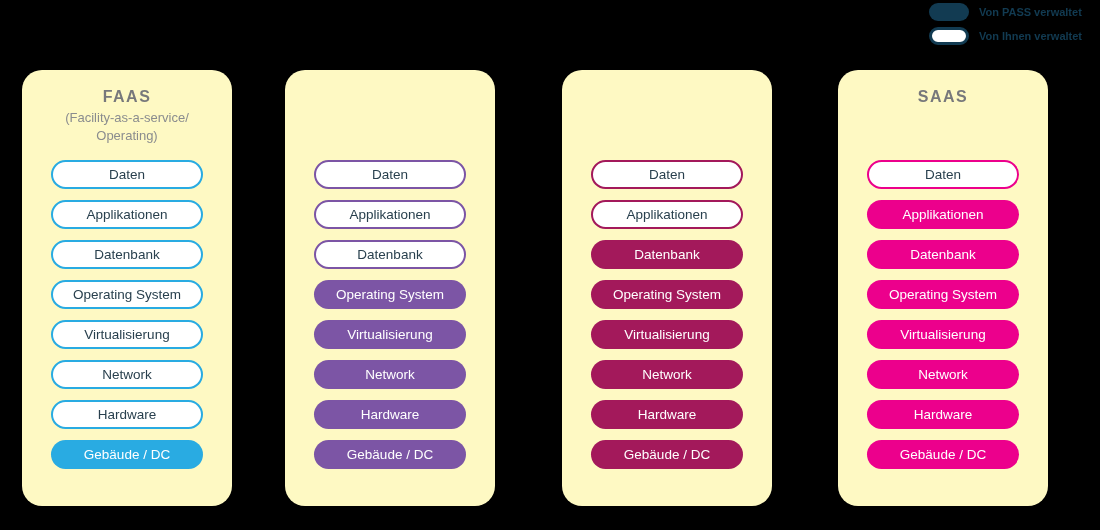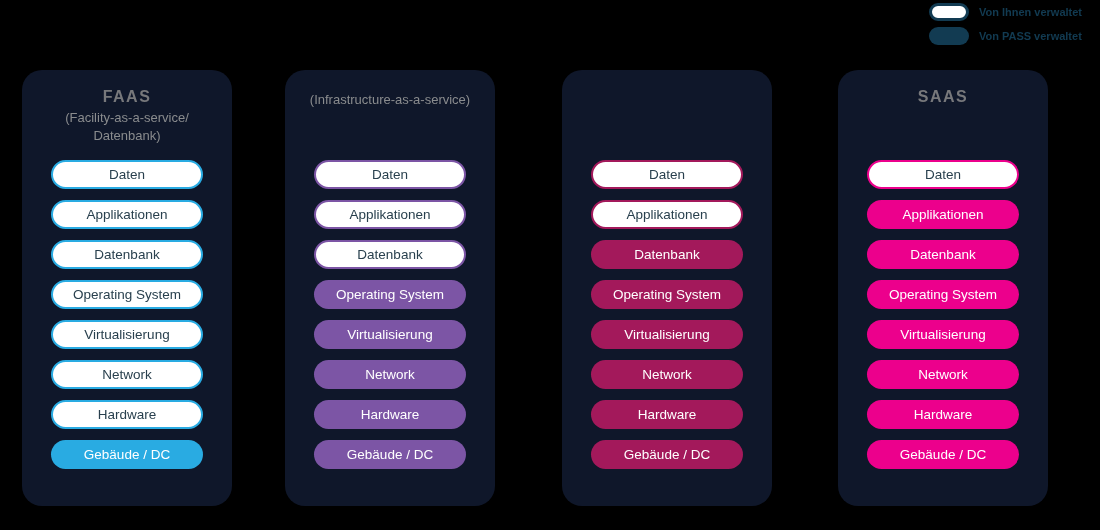--- a/index.html
+++ b/index.html
@@ -50,21 +50,21 @@
     color: #123B52;
     white-space: nowrap;
   }
 
   
   .card {
     position: absolute;
     top: 70px;
     width: 210px;
     height: 436px;
-    background: #0f172a;
+    background: #fef9c3;
     border-radius: 20px;
     box-sizing: border-box;
   }
   .card .header {
     position: absolute;
     top: 18px;
     left: 8px;
     right: 8px;
     text-align: center;
   }
@@ -111,50 +111,49 @@
     color: #ffffff;
   }
 </style>
 </head>
 <body>
 
 <div class="canvas">
 
   <div class="legend">
     <div class="legend-item">
+      <span class="legend-pill filled"></span>
+      <span class="legend-label">Von PASS verwaltet</span>
+    </div>
+    <div class="legend-item">
       <span class="legend-pill outlined"></span>
       <span class="legend-label">Von Ihnen verwaltet</span>
-    </div>
-    <div class="legend-item">
-      <span class="legend-pill filled"></span>
-      <span class="legend-label">Von PASS verwaltet</span>
     </div>
   </div>
 
   <section class="card" style="left:22px">
     <div class="header">
       <h2 class="title">FAAS</h2>
       <p class="subtitle">(Facility-as-a-service/
-Datenbank)</p>
+Operating)</p>
     </div>
     <div class="pills">
         <div class="pill outlined" style="--c: #29ABE2;">Daten</div>
         <div class="pill outlined" style="--c: #29ABE2;">Applikationen</div>
         <div class="pill outlined" style="--c: #29ABE2;">Datenbank</div>
         <div class="pill outlined" style="--c: #29ABE2;">Operating System</div>
         <div class="pill outlined" style="--c: #29ABE2;">Virtualisierung</div>
         <div class="pill outlined" style="--c: #29ABE2;">Network</div>
         <div class="pill outlined" style="--c: #29ABE2;">Hardware</div>
         <div class="pill filled" style="--c: #29ABE2;">Gebäude / DC</div>
       </div>
   </section>
 
   <section class="card" style="left:285px">
     <div class="header">
-      <p class="subtitle">(Infrastructure-as-a-service)</p>
     </div>
     <div class="pills">
         <div class="pill outlined" style="--c: #7C55A5;">Daten</div>
         <div class="pill outlined" style="--c: #7C55A5;">Applikationen</div>
         <div class="pill outlined" style="--c: #7C55A5;">Datenbank</div>
         <div class="pill filled" style="--c: #7C55A5;">Operating System</div>
         <div class="pill filled" style="--c: #7C55A5;">Virtualisierung</div>
         <div class="pill filled" style="--c: #7C55A5;">Network</div>
         <div class="pill filled" style="--c: #7C55A5;">Hardware</div>
         <div class="pill filled" style="--c: #7C55A5;">Gebäude / DC</div>

